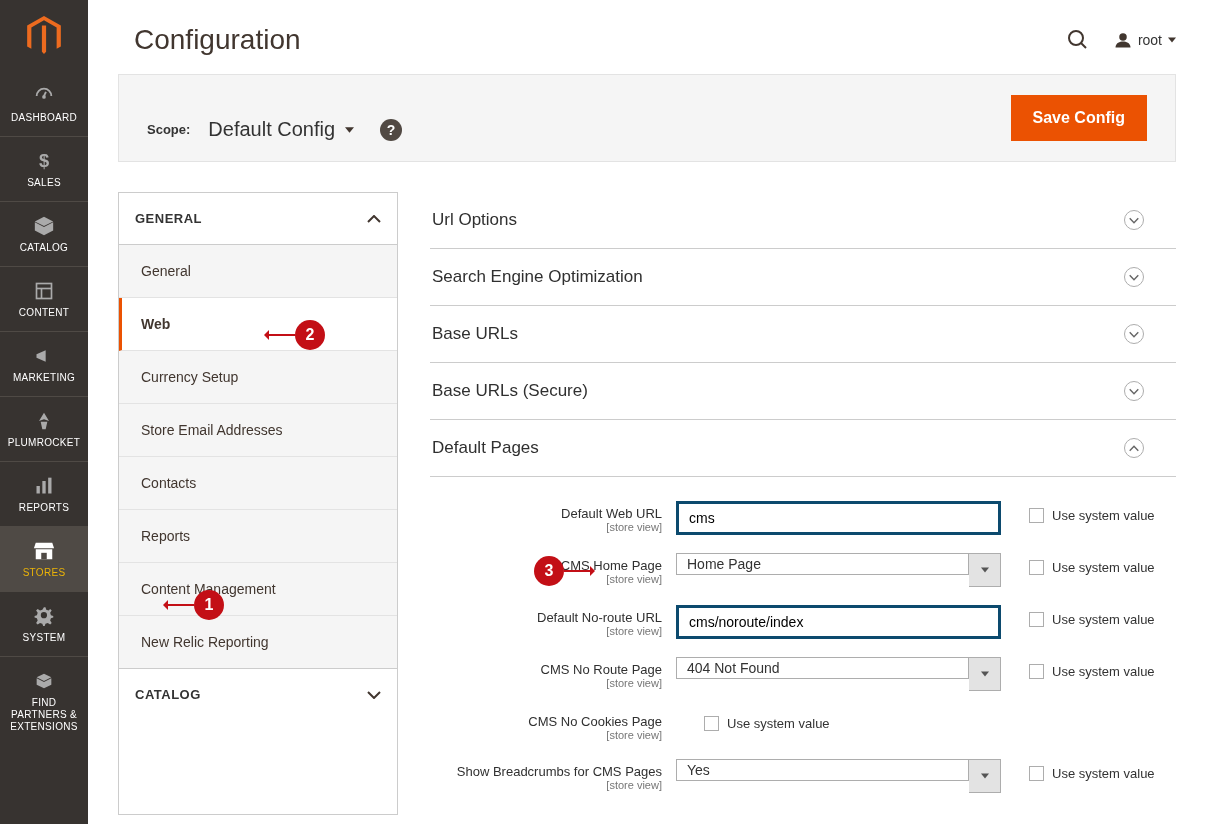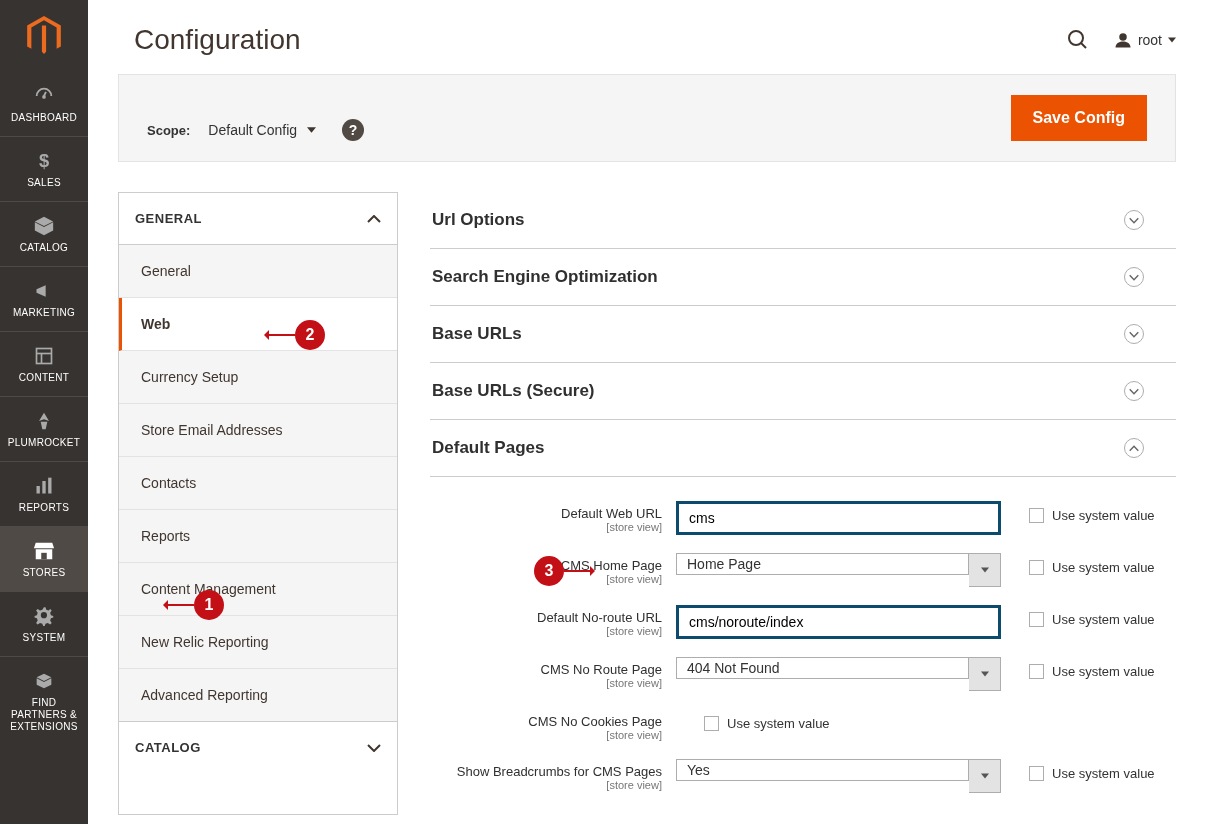--- a/index.html
+++ b/index.html
@@ -4,49 +4,49 @@
 <style>
   * { box-sizing: border-box; margin: 0; padding: 0; }
   body { font-family: -apple-system, BlinkMacSystemFont, "Segoe UI", Helvetica, Arial, sans-serif; font-size: 14px; color: #333; background: #fff; }
   .app { display: flex; min-height: 824px; width: 1206px; }
 
   
   .sidebar { width: 88px; background: #373330; display: flex; flex-direction: column; flex-shrink: 0; }
   .logo { height: 72px; display: flex; align-items: center; justify-content: center; }
   .logo svg { width: 34px; height: 40px; }
   .nav-item { display: flex; flex-direction: column; align-items: center; justify-content: center; padding: 12px 4px; color: #ffffff; cursor: pointer; text-align: center; }
-  .nav-item.active { background: #4f4a45; color: #ffffff; }
+  .nav-item.active { background: #4f4a45; color: #eab308; }
   .nav-item .icon { width: 24px; height: 24px; margin-bottom: 4px; display:flex; align-items:center; justify-content:center; }
   .nav-item .label { font-size: 10px; letter-spacing: 0.3px; line-height: 1.2; }
   .nav-divider { border-top: 1px solid #4f4a45; }
 
   
   .main { flex: 1; padding: 0 30px 40px 30px; position: relative; }
   .page-header { display: flex; align-items: center; justify-content: space-between; padding: 24px 0 18px; margin-left: 16px; }
   .page-title { font-size: 28px; font-weight: 400; color: #41362f; }
   .header-actions { display: flex; align-items: center; gap: 24px; }
   .user-chip { display: flex; align-items: center; gap: 6px; font-size: 14px; cursor: pointer; }
 
   .scope-bar { background: #f5f5f5; border: 1px solid #e3e3e3; padding: 20px 28px; display: flex; align-items: flex-end; justify-content: space-between; margin-bottom: 30px; }
   .scope-left { display: flex; align-items: center; gap: 18px; }
   .scope-label { font-weight: 700; font-size: 13px; }
-  .scope-select { display: flex; align-items: center; gap: 10px; font-size: 14px; cursor: pointer; }
+  .scope-select { display: flex; align-items: center; gap: 10px; font-size: 20px; cursor: pointer; }
   .help-icon { width: 22px; height: 22px; border-radius: 50%; background: #514943; color: #fff; display: flex; align-items: center; justify-content: center; font-size: 14px; font-weight: 700; margin-left: 8px; cursor: pointer; }
   .save-btn { background: #eb5202; color: #fff; border: none; padding: 14px 22px; font-size: 16px; font-weight: 600; cursor: pointer; }
 
   .content-row { display: flex; gap: 32px; }
   .config-nav { width: 280px; border: 1px solid #ccc; flex-shrink: 0; }
   .config-section-header { padding: 18px 16px; font-weight: 700; font-size: 13px; letter-spacing: 0.5px; border-bottom: 1px solid #ccc; display: flex; justify-content: space-between; align-items: center; cursor: pointer; background: #fff; text-transform: uppercase; }
   .config-section-body { background: #f5f5f5; }
   .config-item { padding: 18px 22px; font-size: 14px; color: #41362f; cursor: pointer; border-bottom: 1px solid #e3e3e3; }
   .config-item.active { border-left: 3px solid #eb5202; background: #fff; font-weight: 600; padding-left: 19px; border-top: 0; }
   .config-section-body .config-item:last-child { border-bottom: 1px solid #ccc; }
 
   .settings { flex: 1; }
-  .panel-header { padding: 18px 32px 18px 2px; font-size: 17px; font-weight: 700; color: #303030; border-bottom: 1px solid #ccc; display: flex; justify-content: space-between; align-items: center; cursor: pointer; }
+  .panel-header { padding: 18px 32px 18px 2px; font-size: 17px; font-weight: 400; color: #303030; border-bottom: 1px solid #ccc; display: flex; justify-content: space-between; align-items: center; cursor: pointer; }
   .panel-header .chev { width: 20px; height: 20px; border: 1px solid #adadad; border-radius: 50%; display:flex; align-items:center; justify-content:center; }
   .panel-body { padding: 24px 0 4px; }
   .form-row { display: flex; align-items: flex-start; margin-bottom: 18px; }
   .form-label { width: 246px; text-align: right; padding-right: 14px; padding-top: 5px; }
   .form-label .lbl { font-size: 13px; color: #303030; }
   .form-label .scope-note { font-size: 11px; color: #777; }
   .form-control { width: 325px; }
   .text-input { width: 100%; height: 34px; border: 3px solid #0c4a6e; padding: 0 10px; font-size: 14px; }
   .select-wrap { display: flex; }
   .select-input { flex: 1; height: 22px; border: 1px solid #adadad; padding: 0 10px; font-size: 14px; display:flex; align-items:center; background:#fff; }
@@ -97,35 +97,35 @@
         <div class="nav-item nav-divider">
           <span class="icon">
             <svg width="22" height="22" viewBox="0 0 24 24" fill="#aaa">
               <path d="M12 2 L22 7 L12 12 L2 7 Z M2 8 L12 13 V22 L2 17 Z M22 8 V17 L12 22 V13 Z"></path>
             </svg>
           </span>
           <span class="label">CATALOG</span>
         </div>
         <div class="nav-item nav-divider">
           <span class="icon">
-            <svg width="22" height="20" viewBox="0 0 24 24" fill="#aaa">
-              <path d="M3 10 L14 5 V19 L3 14 Z M15 9 L20 9 M15 12 L21 12 M15 15 L20 15"></path>
-            </svg>
-          </span>
-          <span class="label">MARKETING</span>
-        </div>
-        <div class="nav-item nav-divider">
-          <span class="icon">
             <svg width="20" height="20" viewBox="0 0 24 24" fill="none" stroke="#aaa" stroke-width="2">
               <rect x="3" y="3" width="18" height="18"></rect>
               <line x1="3" y1="9" x2="21" y2="9"></line>
               <line x1="9" y1="9" x2="9" y2="21"></line>
             </svg>
           </span>
           <span class="label">CONTENT</span>
+        </div>
+        <div class="nav-item nav-divider">
+          <span class="icon">
+            <svg width="22" height="20" viewBox="0 0 24 24" fill="#aaa">
+              <path d="M3 10 L14 5 V19 L3 14 Z M15 9 L20 9 M15 12 L21 12 M15 15 L20 15"></path>
+            </svg>
+          </span>
+          <span class="label">MARKETING</span>
         </div>
         <div class="nav-item nav-divider">
           <span class="icon">
             <svg width="20" height="20" viewBox="0 0 24 24" fill="#aaa">
               <path d="M12 2 L18 12 L12 10 L6 12 Z M8 13 L16 13 L14 22 L10 22 Z"></path>
             </svg>
           </span>
           <span class="label">PLUMROCKET</span>
         </div>
         <div class="nav-item nav-divider">
@@ -214,21 +214,20 @@
         </div>
         <div class="config-section-body" id="general-items">
             <div class="config-item">General</div>
             <div class="config-item active">Web</div>
             <div class="config-item">Currency Setup</div>
             <div class="config-item">Store Email Addresses</div>
             <div class="config-item">Contacts</div>
             <div class="config-item">Reports</div>
             <div class="config-item">Content Management</div>
             <div class="config-item">New Relic Reporting</div>
-            <div class="config-item">Advanced Reporting</div>
           </div>
         <div class="config-section-header" style="border-bottom:none;">
           <span>CATALOG</span>
           <svg width="14" height="8" viewBox="0 0 14 8" fill="none" stroke="#41362f" stroke-width="2">
               <path d="M1 1 L7 7 L13 1"></path>
             </svg>
         </div>
       </div>
 
       <div class="settings">

